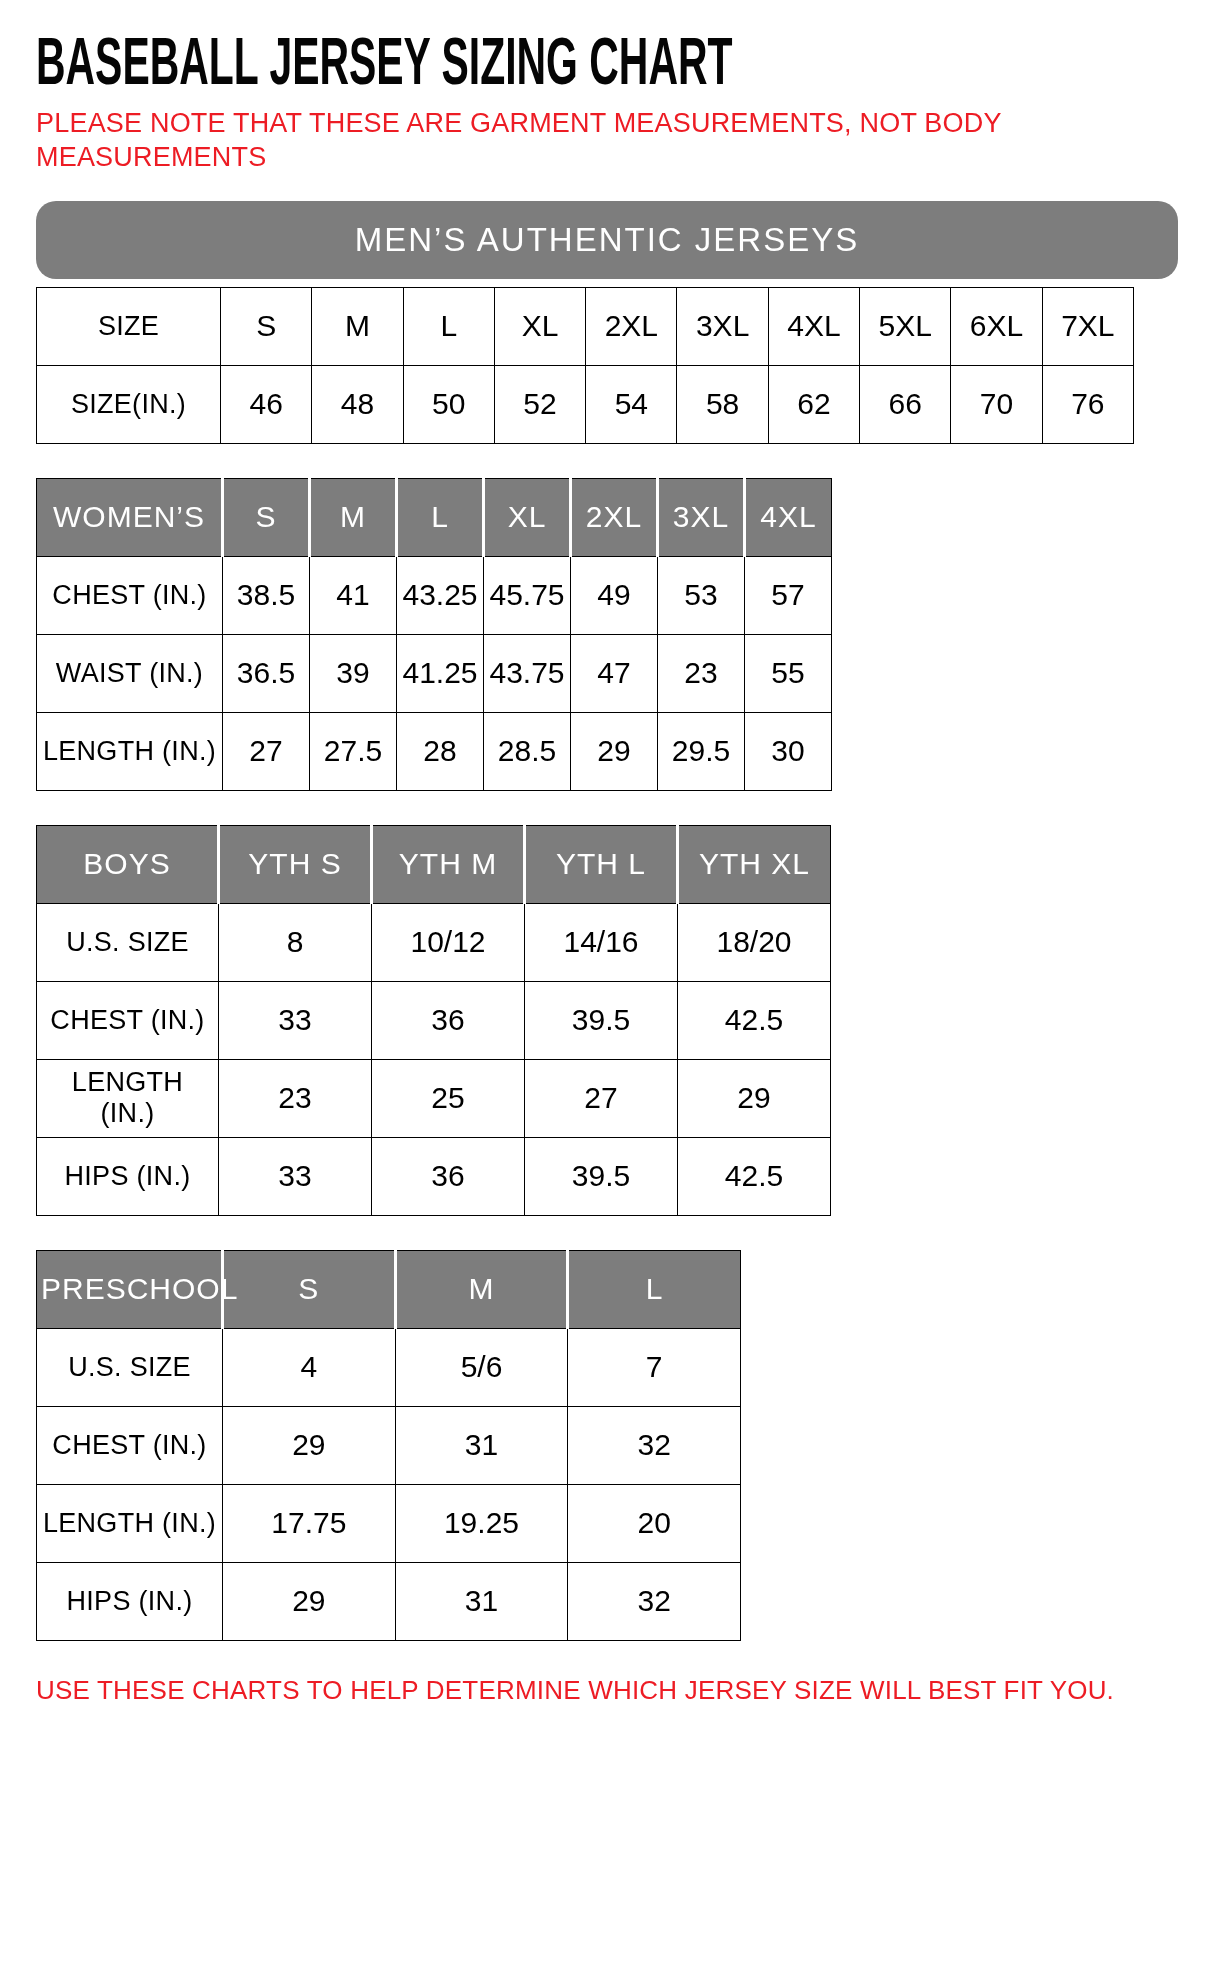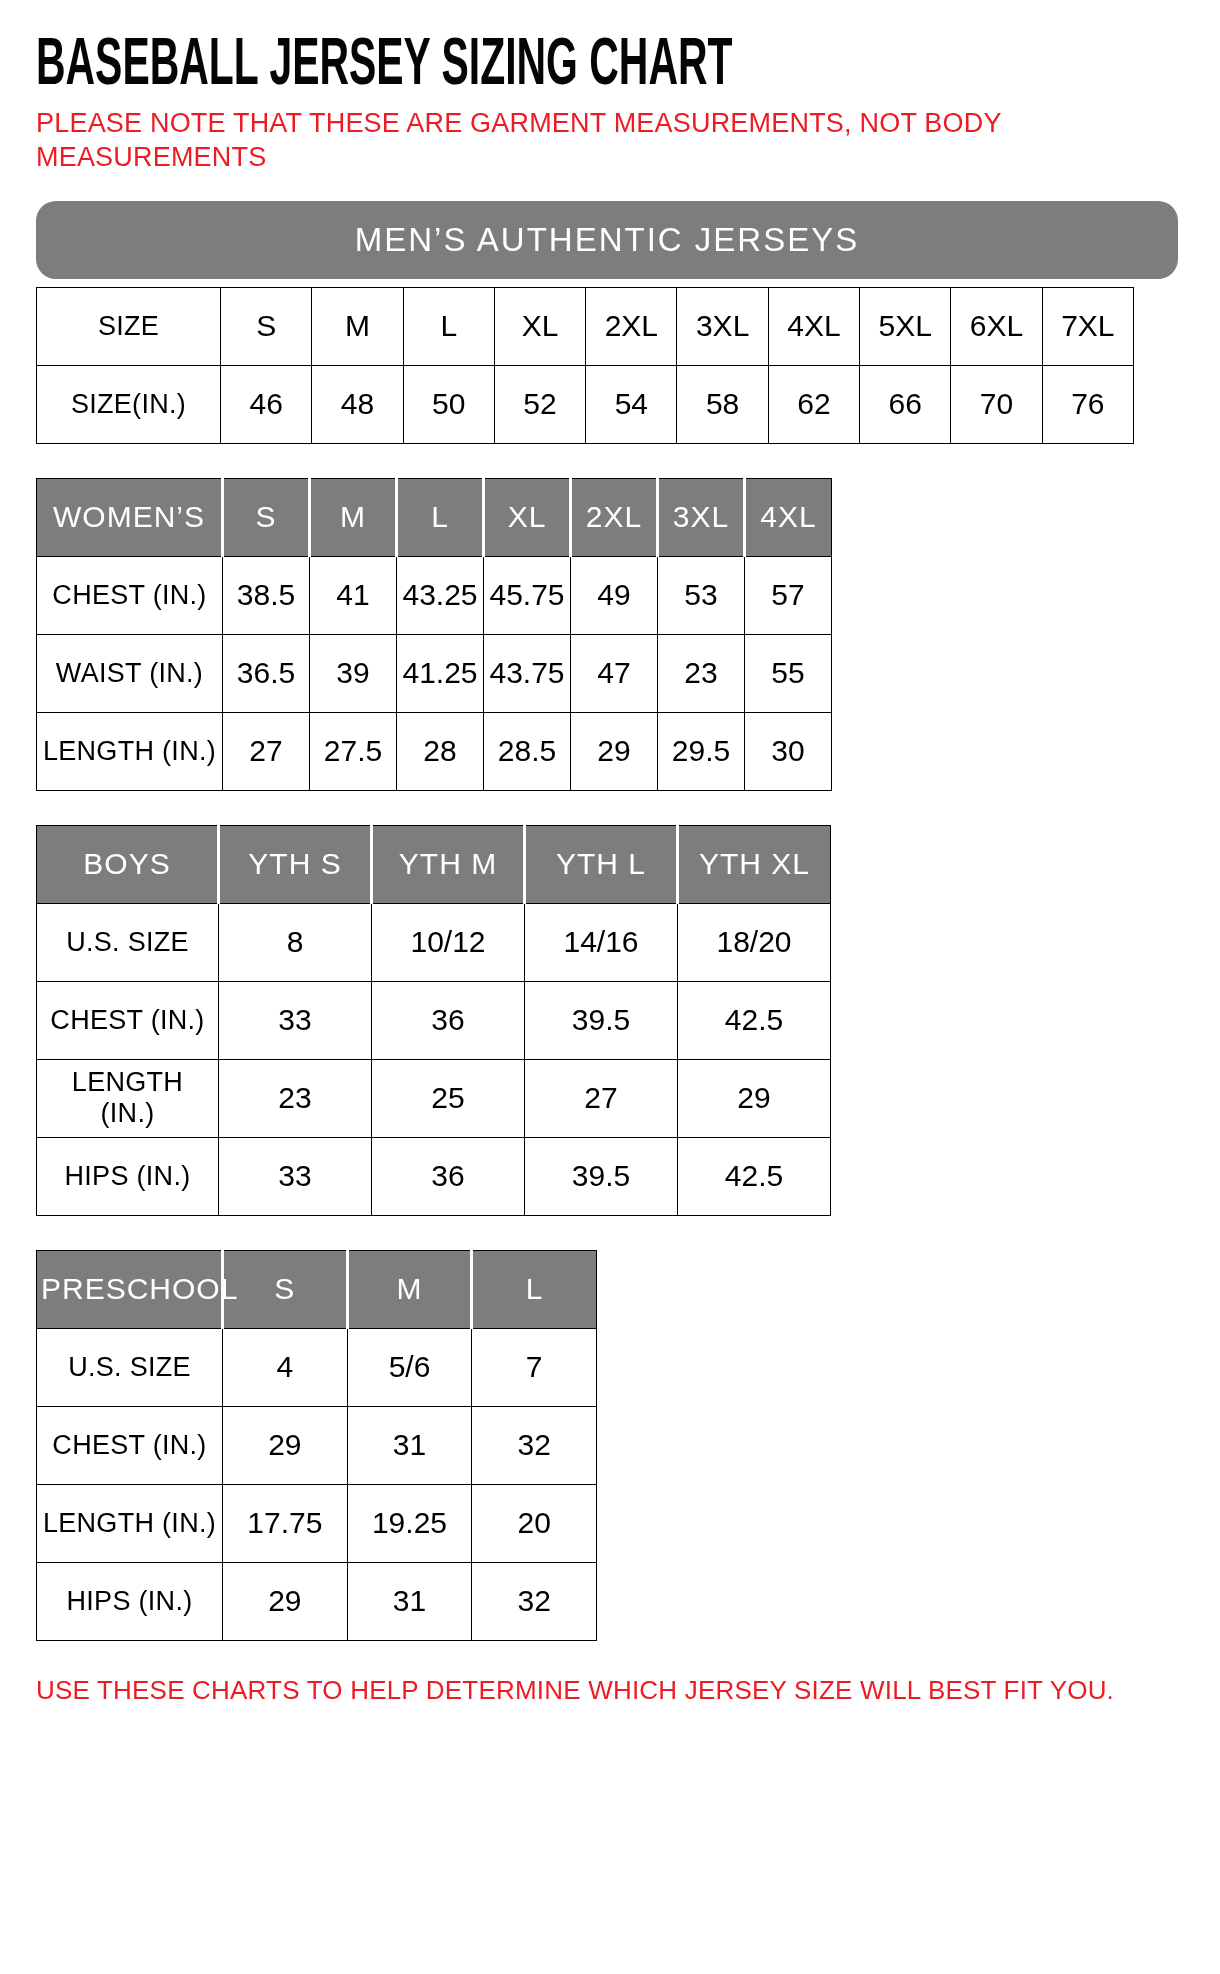--- a/index.html
+++ b/index.html
@@ -53,21 +53,21 @@
     margin-bottom: 8px;
     border-radius: 20px;
   }
   table.size-table {
     border-collapse: collapse;
     table-layout: fixed;
   }
   table.mens      { width: 1098px; }
   table.womens    { width: 796px; border-radius: 19px; }
   table.boys      { width: 795px; }
-  table.preschool { width: 561px; padding-left: 32px; }
+  table.preschool { width: 705px; padding-left: 32px; }
   table.size-table td {
     border: 1px solid var(--border-black);
     height: 78px;
     text-align: center;
     vertical-align: middle;
     font-size: 30px;
     padding: 2px 4px;
   }
   table.size-table th {
     background: var(--header-bg);

